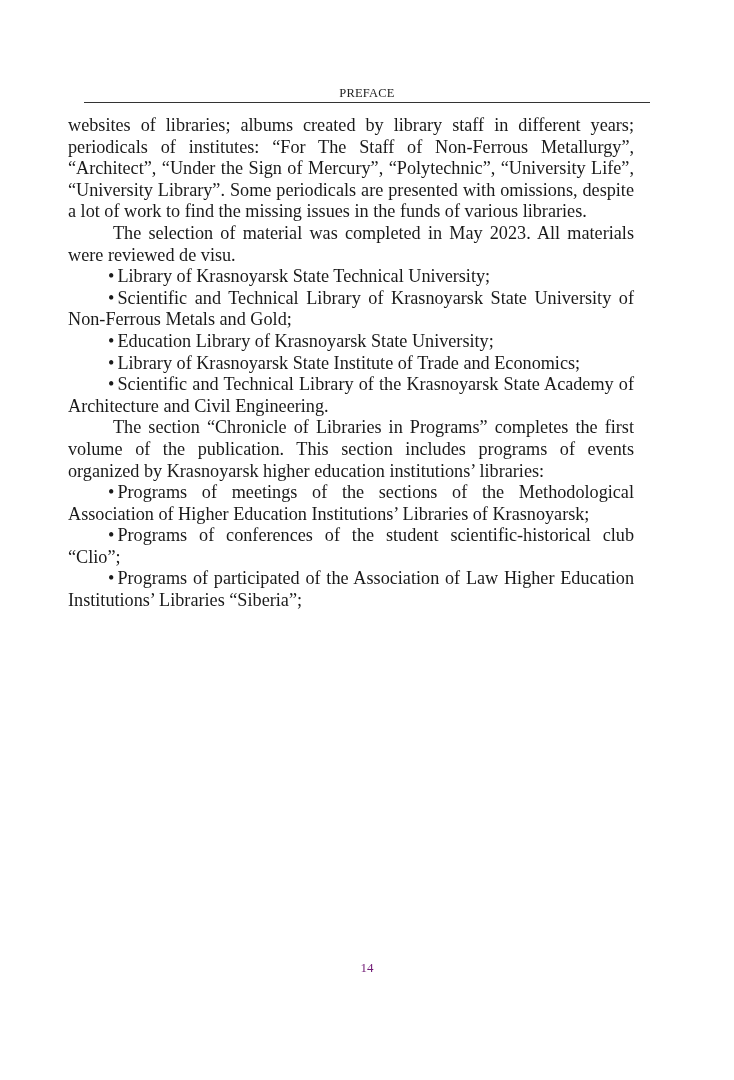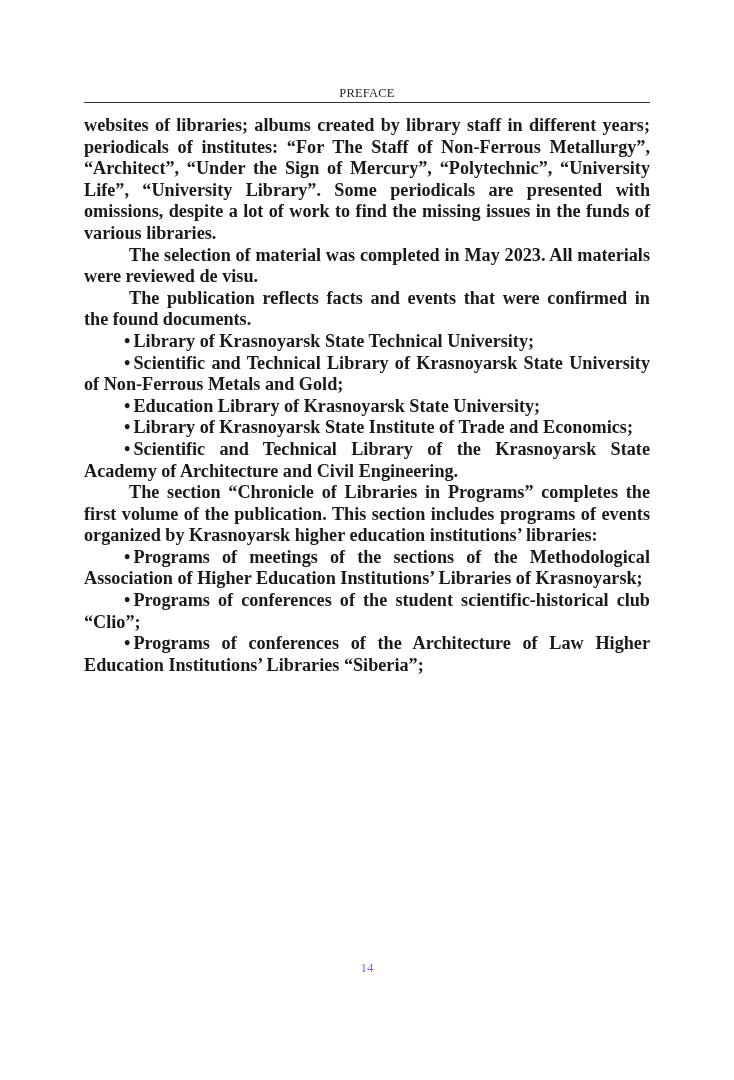--- a/index.html
+++ b/index.html
@@ -36,26 +36,25 @@
     .header-rule {
       position: absolute;
       left: 84px;
       top: 102px;
       width: 566px;
       height: 0;
       border-top: 1.3px solid #333;
     }
     .body-text {
       position: absolute;
-      left: 84px;
+      left: 68px;
       top: 115px;
       width: 566px;
       font-size: 18.2px;
       line-height: 21.6px;
-      font-weight: bold;
     }
     .body-text p {
       margin: 0;
       text-align: justify;
       text-align-last: left;
       hyphens: none;
     }
     .body-text p.indent {
       text-indent: 45px;
     }
@@ -68,42 +67,41 @@
       text-indent: 0;
     }
     .page-number {
       position: absolute;
       left: 84px;
       top: 961px;
       width: 566px;
       text-align: center;
       font-size: 13px;
       line-height: 14px;
-      color: #8b5cf6;
+      color: #701a75;
     }
   </style>
 </head>
 <body>
 
 <div class="page">
   <div class="running-header">PREFACE</div>
   <div class="header-rule"></div>
 
   <div class="body-text">
     <p>websites of libraries; albums created by library staff in different years; periodicals of institutes: “For The Staff of Non-Ferrous Metallurgy”, “Architect”, “Under the Sign of Mercury”, “Polytechnic”, “University Life”, “University Library”. Some periodicals are presented with omissions, despite a lot of work to find the missing issues in the funds of various libraries.</p>
     <p class="indent">The selection of material was completed in May 2023. All materials were reviewed de visu.</p>
-    <p class="indent">The publication reflects facts and events that were confirmed in the found documents.</p>
 
     <p class="bullet"><span class="bullet-dot">•</span><span>Library of Krasnoyarsk State Technical University;</span></p>
     <p class="bullet"><span class="bullet-dot">•</span><span>Scientific and Technical Library of Krasnoyarsk State University of Non-Ferrous Metals and Gold;</span></p>
     <p class="bullet"><span class="bullet-dot">•</span><span>Education Library of Krasnoyarsk State University;</span></p>
     <p class="bullet"><span class="bullet-dot">•</span><span>Library of Krasnoyarsk State Institute of Trade and Economics;</span></p>
     <p class="bullet"><span class="bullet-dot">•</span><span>Scientific and Technical Library of the Krasnoyarsk State Academy of Architecture and Civil Engineering.</span></p>
 
     <p class="indent">The section “Chronicle of Libraries in Programs” completes the first volume of the publication. This section includes programs of events organized by Krasnoyarsk higher education institutions’ libraries:</p>
 
     <p class="bullet"><span class="bullet-dot">•</span><span>Programs of meetings of the sections of the Methodological Association of Higher Education Institutions’ Libraries of Krasnoyarsk;</span></p>
     <p class="bullet"><span class="bullet-dot">•</span><span>Programs of conferences of the student scientific-historical club “Clio”;</span></p>
-    <p class="bullet"><span class="bullet-dot">•</span><span>Programs of conferences of the Architecture of Law Higher Education Institutions’ Libraries “Siberia”;</span></p>
+    <p class="bullet"><span class="bullet-dot">•</span><span>Programs of participated of the Association of Law Higher Education Institutions’ Libraries “Siberia”;</span></p>
   </div>
 
   <div class="page-number">14</div>
 </div>
 
 </body></html>

